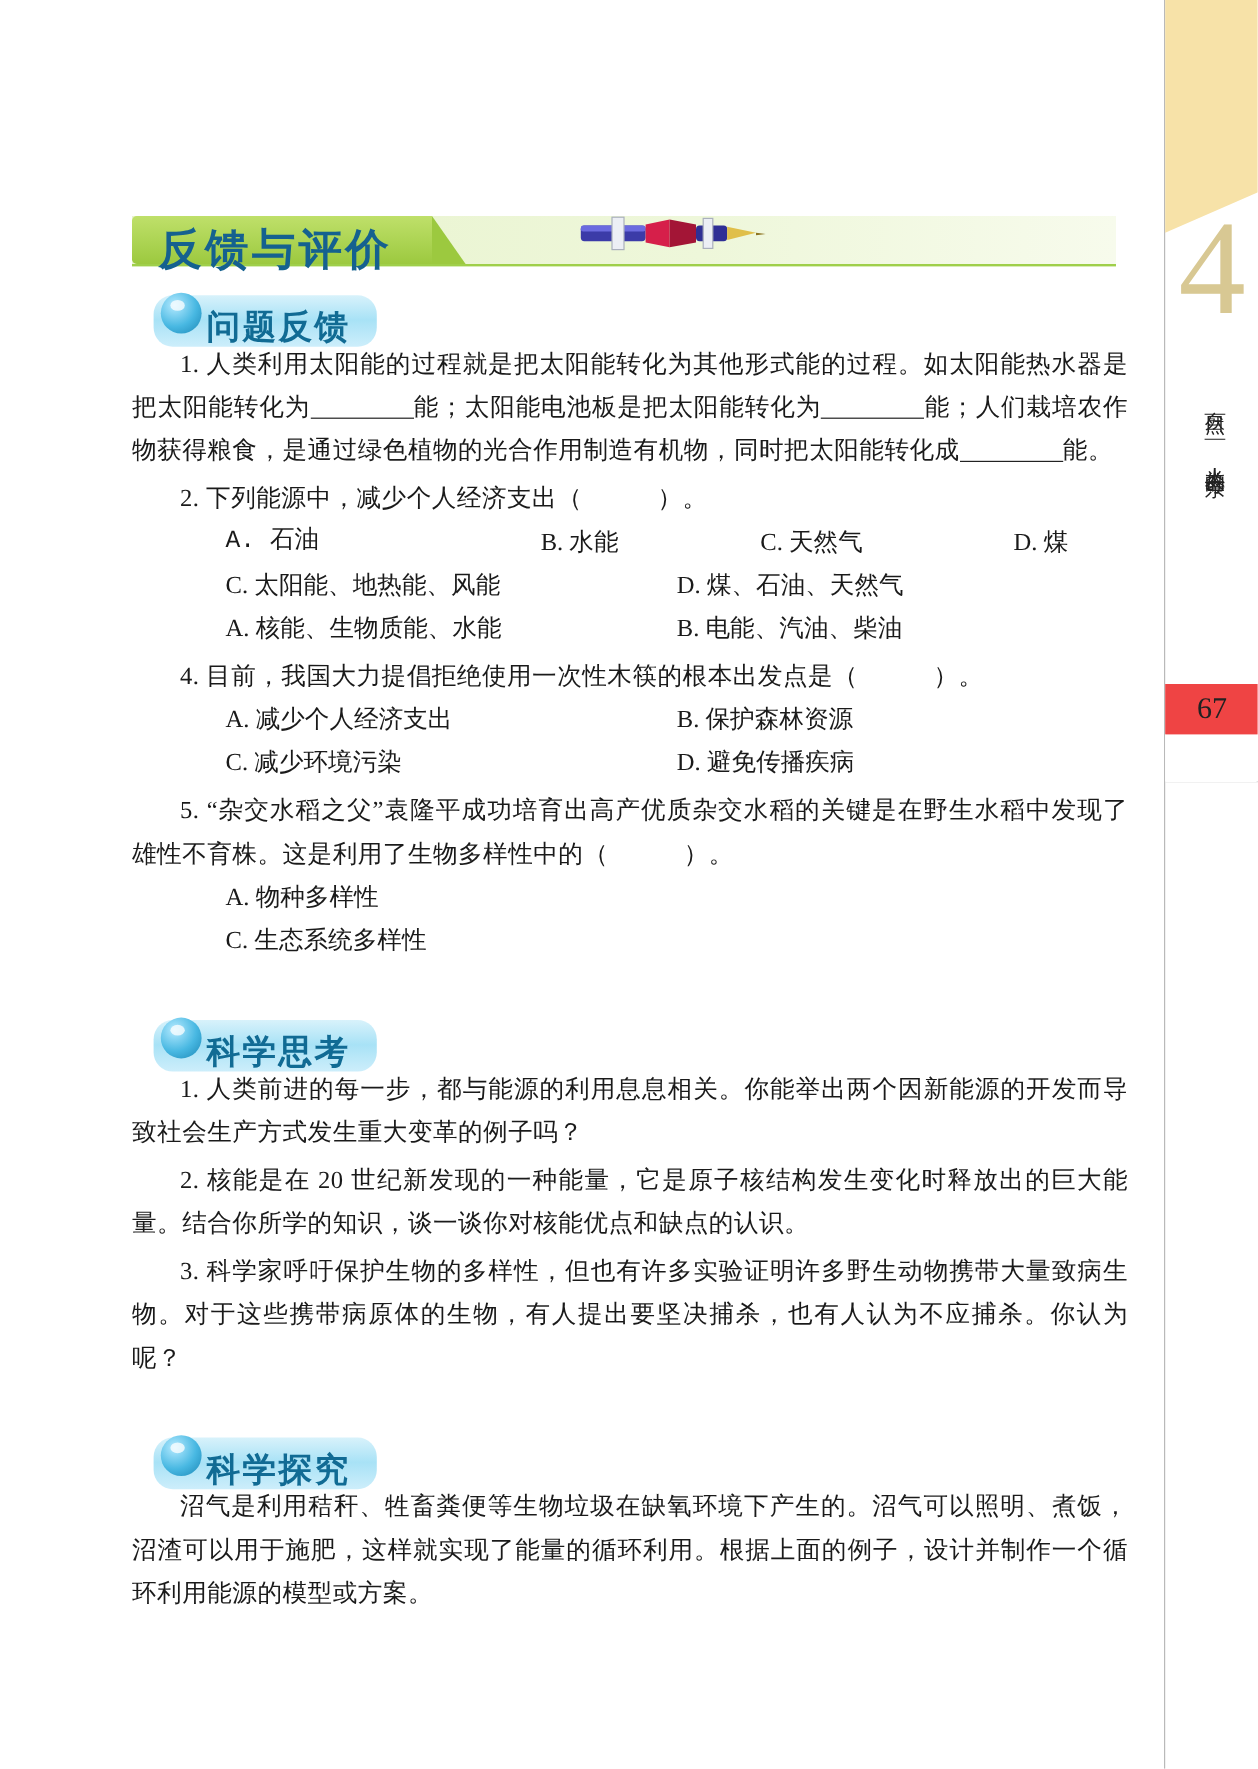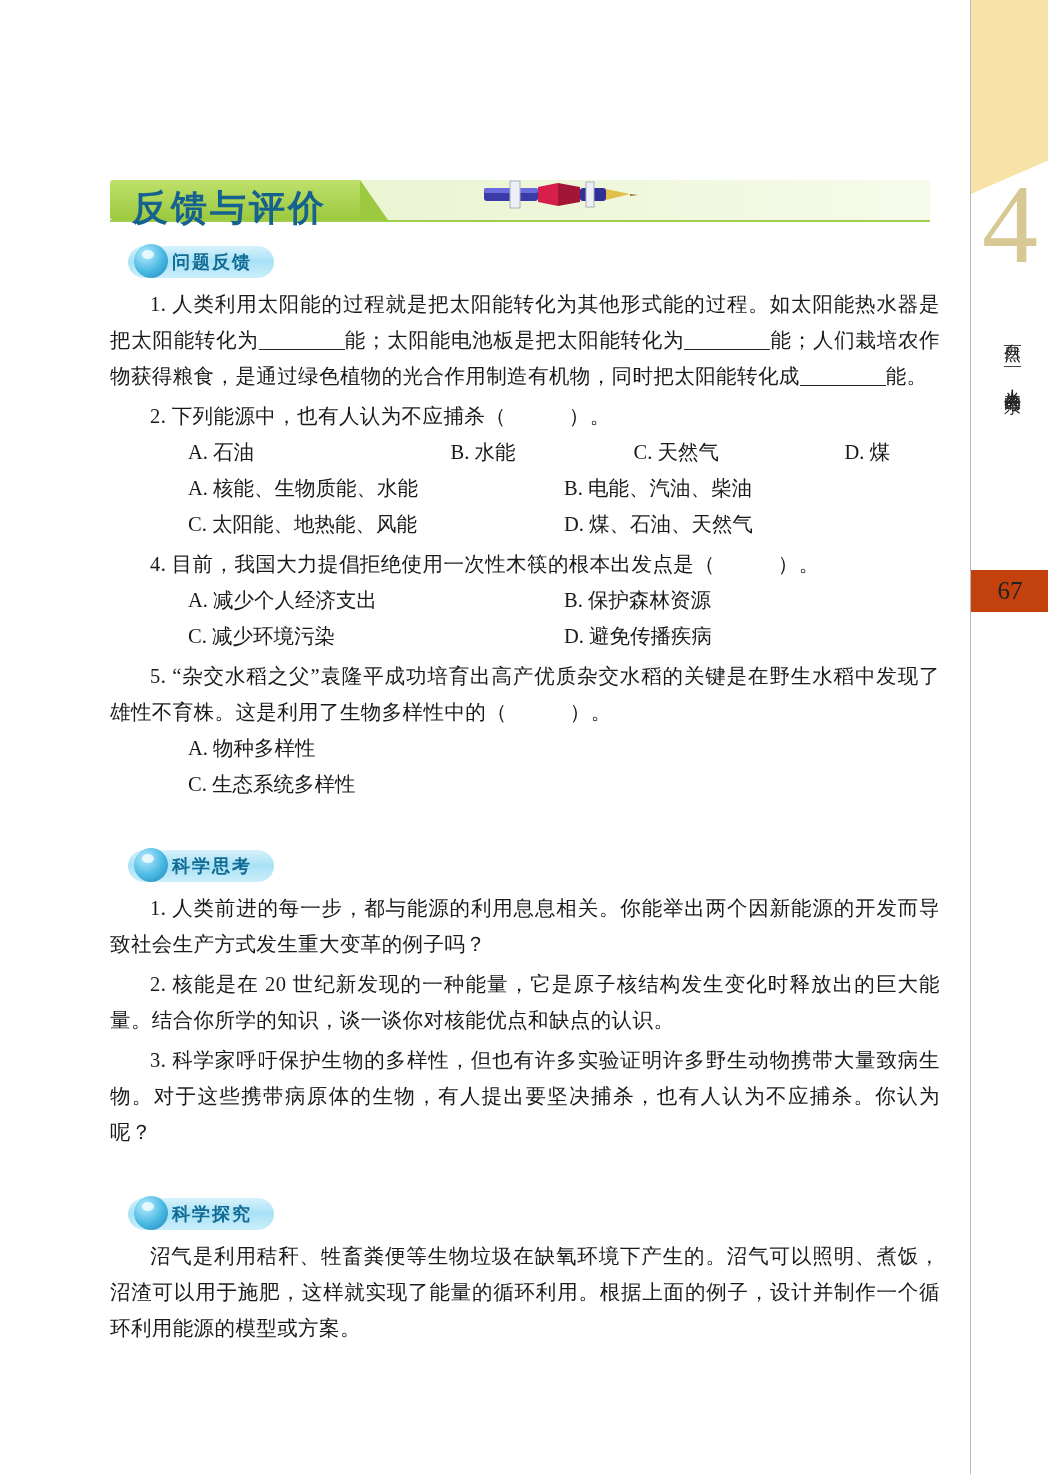--- a/index.html
+++ b/index.html
@@ -64,21 +64,21 @@
     color: #222;
     writing-mode: vertical-rl;
     text-orientation: upright;
   }
   .page-num-box {
     position: absolute;
     left: 0;
     top: 570px;
     width: 78px;
     height: 42px;
-    background: #c2410c;
+    background: #ef4444;
     display: flex;
     align-items: center;
     justify-content: center;
     font-size: 25px;
     color: #222;
   }
   .side-bottom-line {
     position: absolute;
     left: 0;
     top: 612px;
@@ -156,26 +156,26 @@
   
   .sub-head {
     position: relative;
     height: 34px;
     margin: 22px 0 6px 18px;
   }
   .sub-head .bubble {
     position: absolute;
     left: 0; top: 0;
     height: 32px;
-    padding: 0 22px 0 44px;
+    padding: 11px 22px 0 44px;
     background: linear-gradient(to bottom, #d8f2fb 0%, #a8e2f6 48%, #cdeefb 100%);
     border-radius: 16px;
     display: flex;
     align-items: center;
-    font-size: 18px;
+    font-size: 28px;
     font-weight: bold;
     color: #116b94;
     letter-spacing: 2px;
     font-family: "Liberation Sans", sans-serif;
   }
   .sub-head .ball {
     position: absolute;
     left: 6px; top: -2px;
     width: 34px; height: 34px;
     border-radius: 50%;
@@ -205,21 +205,21 @@
     vertical-align: -3px;
   }
 
   .opts {
     font-size: 20.5px;
     line-height: 36px;
     margin: 0;
     padding-left: 78px;
     display: flex;
   }
-  .opts .c1 { width: 330px; }
+  .opts .c1 { width: 330px; font-family: Liberation Mono, monospace; }
   .opts .c2 { width: 230px; }
   .opts .c3 { width: 230px; }
   .opts .c4 { width: 120px; margin-left: 28px; }
   .opts2 {
     font-size: 20.5px;
     line-height: 36px;
     margin: 0;
     padding-left: 78px;
     display: flex;
   }
@@ -268,36 +268,36 @@
     <div class="glow"></div>
   </div>
 
   <p class="para indent">
     <span>1.</span>
     <span>人类利用太阳能的过程就是把太阳能转化为其他形式能的过程。如太阳能热水器是把太阳能转化为</span><span class="blank"></span><span>能；太阳能电池板是把太阳能转化为</span><span class="blank"></span><span>能；人们栽培农作物获得粮食，是通过绿色植物的光合作用制造有机物，同时把太阳能转化成</span><span class="blank"></span><span>能。</span>
   </p>
 
   <p class="para indent block">
     <span>2.</span>
-    <span>下列能源中，也有人认为不应捕杀（　　　）。</span>
+    <span>下列能源中，减少个人经济支出（　　　）。</span>
   </p>
   <div class="opts">
     <span class="c1">A. 石油</span>
     <span class="c2">B. 水能</span>
     <span class="c3">C. 天然气</span>
     <span class="c4">D. 煤</span>
   </div>
 
   <div class="opts2">
+    <span class="half">C. 太阳能、地热能、风能</span>
+    <span class="half">D. 煤、石油、天然气</span>
+  </div>
+  <div class="opts2">
     <span class="half">A. 核能、生物质能、水能</span>
     <span class="half">B. 电能、汽油、柴油</span>
-  </div>
-  <div class="opts2">
-    <span class="half">C. 太阳能、地热能、风能</span>
-    <span class="half">D. 煤、石油、天然气</span>
   </div>
 
   <p class="para indent block">
     <span>4.</span>
     <span>目前，我国大力提倡拒绝使用一次性木筷的根本出发点是（　　　）。</span>
   </p>
   <div class="opts2">
     <span class="half">A. 减少个人经济支出</span>
     <span class="half">B. 保护森林资源</span>
   </div>

